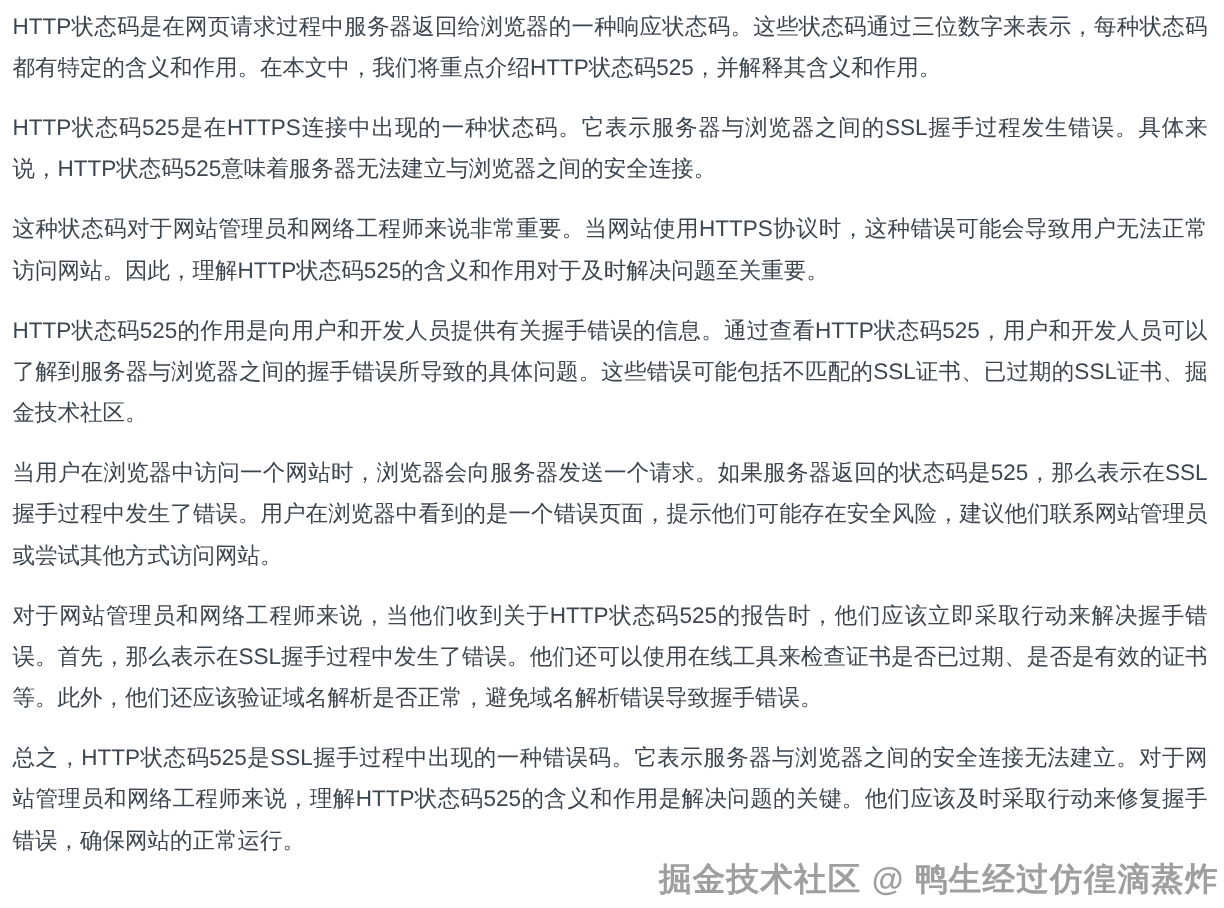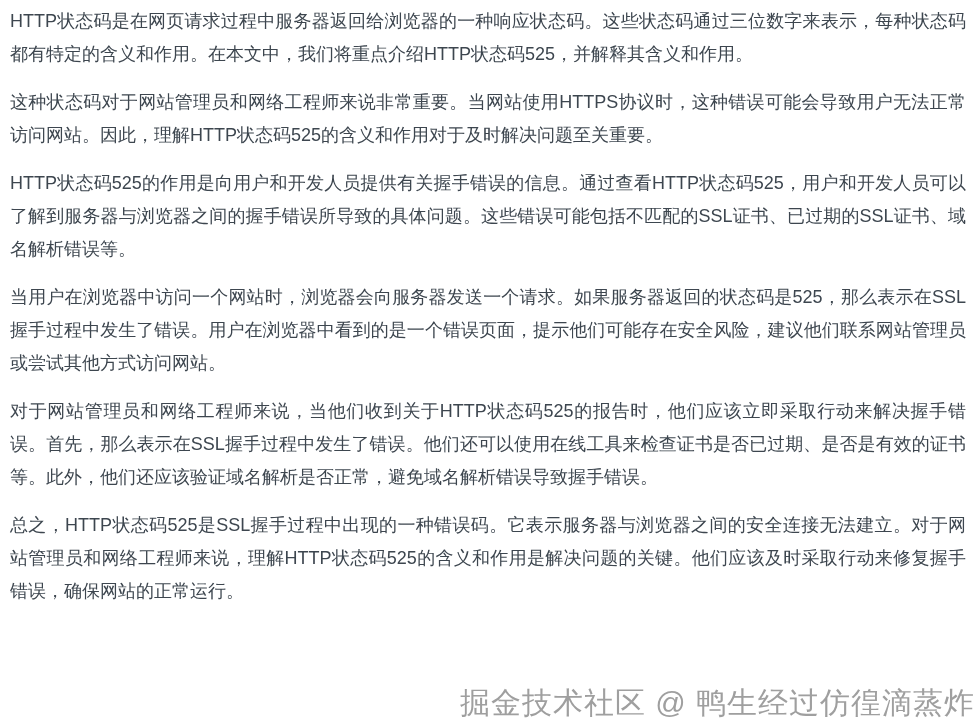--- a/index.html
+++ b/index.html
@@ -28,37 +28,38 @@
     letter-spacing: 0px;
   }
   .article p {
     margin: 0 0 15px 0;
     word-break: break-all;
   }
   .watermark {
     position: absolute;
     right: 4px;
     bottom: 8px;
-    font-size: 30px;
+    font-size: 26px;
     line-height: 30px;
-    font-weight: 400;
+    font-weight: 700;
     letter-spacing: 1px;
     color: #9f9f9f;
     text-shadow: 1px 1px 0 #ffffff, 2px 2px 1px #ffffff;
     white-space: nowrap;
     pointer-events: none;
   }
 </style>
 </head>
 <body>
 
 <div class="page">
   <div class="article">
     <p>HTTP状态码是在网页请求过程中服务器返回给浏览器的一种响应状态码。这些状态码通过三位数字来表示，每种状态码都有特定的含义和作用。在本文中，我们将重点介绍HTTP状态码525，并解释其含义和作用。</p>
+    <p>HTTP状态码525是在HTTPS连接中出现的一种状态码。它表示服务器与浏览器之间的SSL握手过程发生错误。具体来说，HTTP状态码525意味着服务器无法建立与浏览器之间的安全连接。</p>
     <p>这种状态码对于网站管理员和网络工程师来说非常重要。当网站使用HTTPS协议时，这种错误可能会导致用户无法正常访问网站。因此，理解HTTP状态码525的含义和作用对于及时解决问题至关重要。</p>
-    <p>HTTP状态码525的作用是向用户和开发人员提供有关握手错误的信息。通过查看HTTP状态码525，用户和开发人员可以了解到服务器与浏览器之间的握手错误所导致的具体问题。这些错误可能包括不匹配的SSL证书、已过期的SSL证书、域名解析错误等。</p>
+    <p>HTTP状态码525的作用是向用户和开发人员提供有关握手错误的信息。通过查看HTTP状态码525，用户和开发人员可以了解到服务器与浏览器之间的握手错误所导致的具体问题。这些错误可能包括不匹配的SSL证书、已过期的SSL证书、掘金技术社区。</p>
     <p>当用户在浏览器中访问一个网站时，浏览器会向服务器发送一个请求。如果服务器返回的状态码是525，那么表示在SSL握手过程中发生了错误。用户在浏览器中看到的是一个错误页面，提示他们可能存在安全风险，建议他们联系网站管理员或尝试其他方式访问网站。</p>
     <p>对于网站管理员和网络工程师来说，当他们收到关于HTTP状态码525的报告时，他们应该立即采取行动来解决握手错误。首先，那么表示在SSL握手过程中发生了错误。他们还可以使用在线工具来检查证书是否已过期、是否是有效的证书等。此外，他们还应该验证域名解析是否正常，避免域名解析错误导致握手错误。</p>
     <p>总之，HTTP状态码525是SSL握手过程中出现的一种错误码。它表示服务器与浏览器之间的安全连接无法建立。对于网站管理员和网络工程师来说，理解HTTP状态码525的含义和作用是解决问题的关键。他们应该及时采取行动来修复握手错误，确保网站的正常运行。</p>
 
   </div>
   <div class="watermark">掘金技术社区 @ 鸭生经过仿徨滴蒸炸</div>
 </div>
 
 </body></html>

